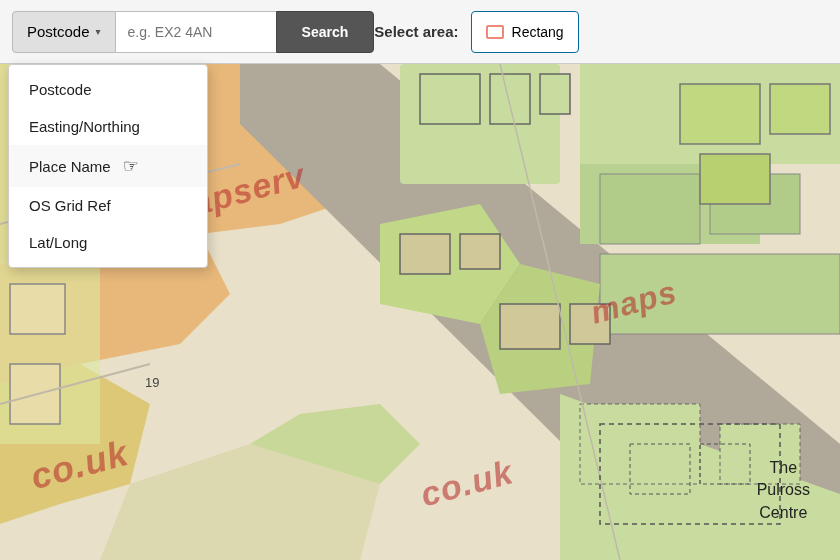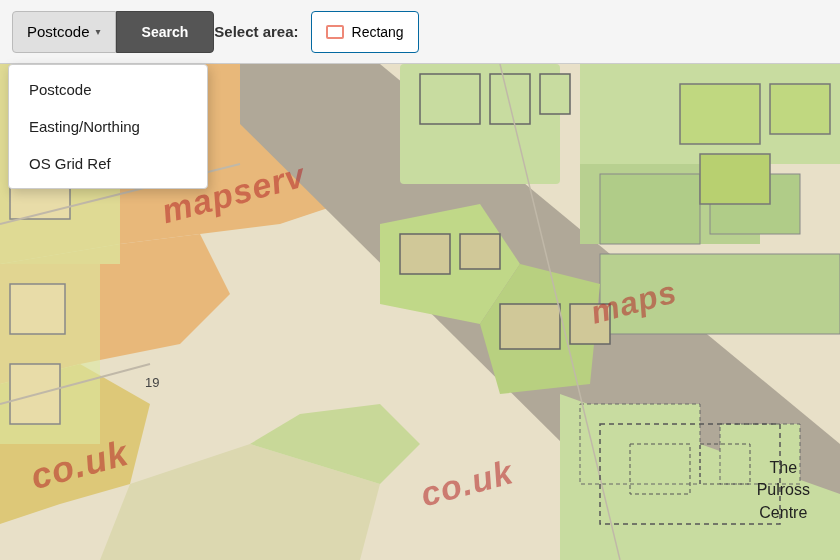--- a/index.html
+++ b/index.html
@@ -168,20 +168,21 @@
     }
   </style>
 </head>
 <body>
 
 <div id="toolbar">
   <button class="postcode-btn">
     <span>Postcode</span>
     <span class="arrow">▾</span>
   </button>
+  <input class="search-input" type="text" placeholder="e.g. EX2 4AN" style="">
   <button class="search-btn">Search</button>
   <span class="select-area-label">Select area:</span>
   <button class="rectangle-btn">
     <span class="rect-icon"></span>
     <span>Rectang</span>
   </button>
 </div>
 
 <div id="map">
   
@@ -256,14 +257,19 @@
   <div class="pulross-label">
     <span>The</span><br>
     <span>Pulross</span><br>
     <span>Centre</span>
   </div>
 </div>
 
 <div id="dropdown">
   <div class="dropdown-item">Postcode</div>
   <div class="dropdown-item">Easting/Northing</div>
+  <div class="dropdown-item active">
+    <span>Place Name</span>
+    <span style="margin-left:4px; font-size:18px; cursor:default;">☞</span>
+  </div>
   <div class="dropdown-item">OS Grid Ref</div>
+  <div class="dropdown-item">Lat/Long</div>
 </div>
 
 </body></html>

